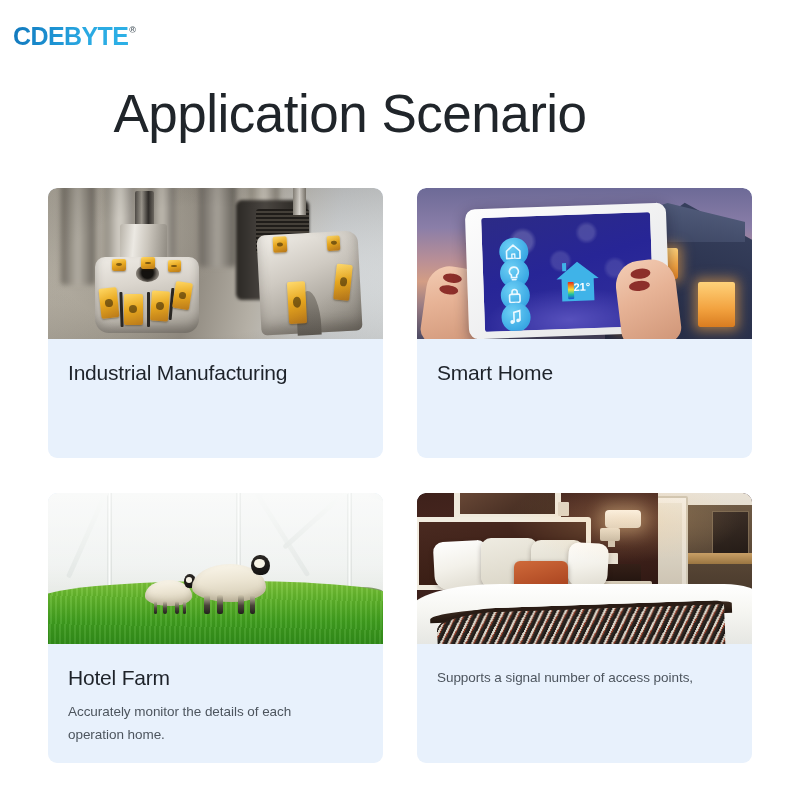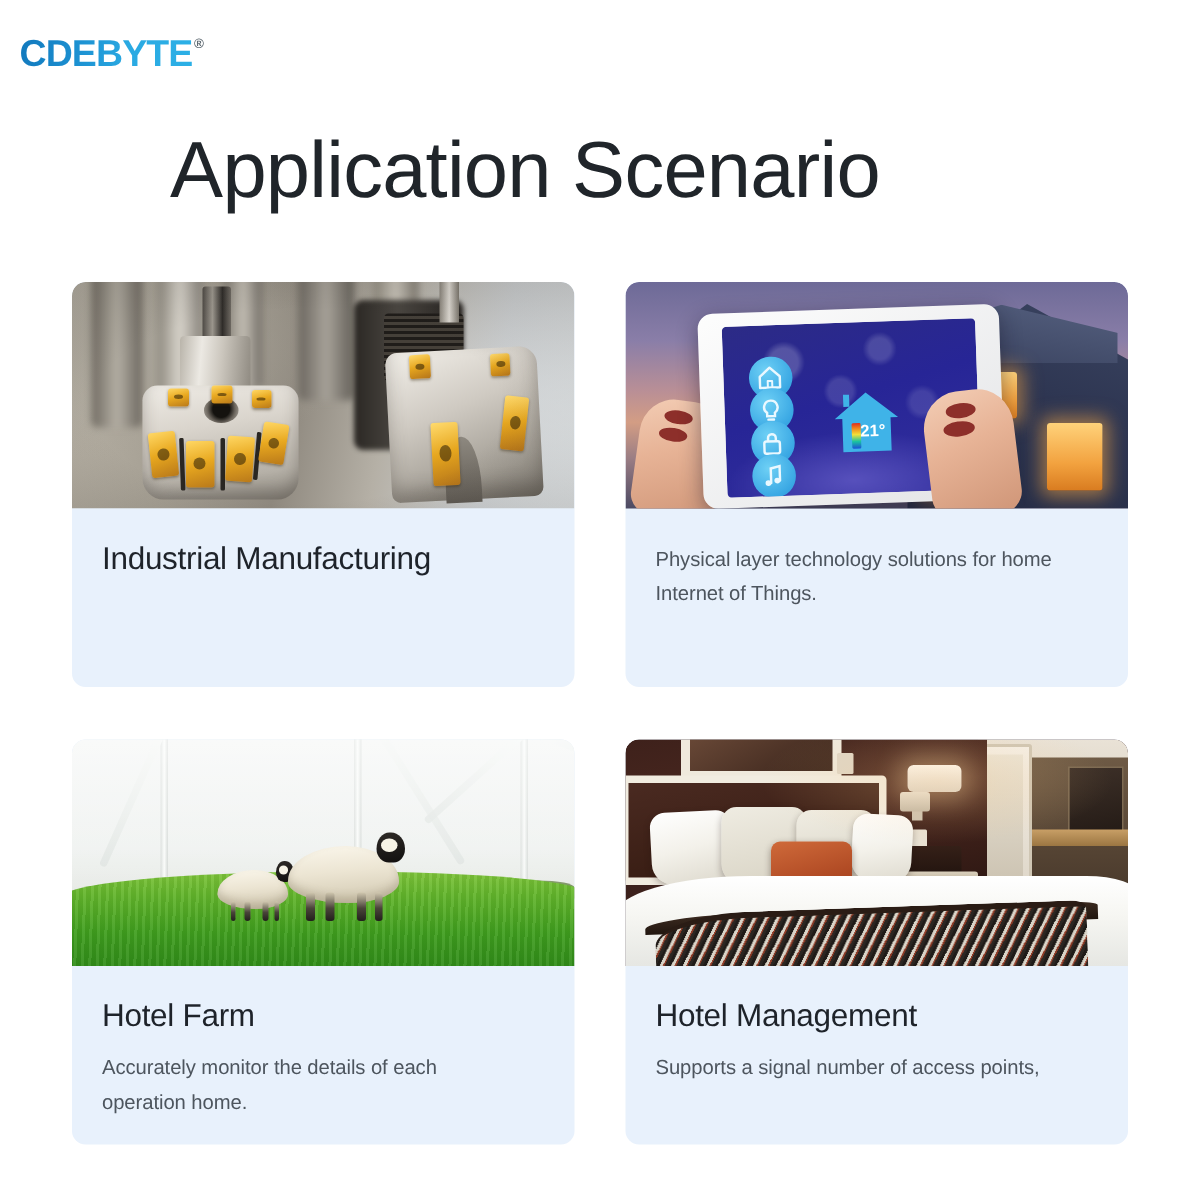--- a/index.html
+++ b/index.html
@@ -593,21 +593,21 @@
 
         </div>
       </div>
 
       <div class="sh-hand sh-hand-r">
         <div class="sh-nail sh-nail-a"></div>
         <div class="sh-nail sh-nail-b"></div>
       </div>
     </div>
     <div class="card-body">
-      <div class="card-desc">Physical layer technology solutions for home Internet of Things.</div>
+      <div class="card-title">Smart Home</div>
     </div>
   </div>
 
   <div class="card card-short">
     <div class="card-media m-farm">
 
       <div class="farm-turbine ft1">
         <div class="ft-mast"></div>
         <div class="ft-blade" style="height:58%;transform:rotate(24deg)"></div>
 
@@ -686,18 +686,17 @@
       <div class="ht-pillow hp3"></div>
       <div class="ht-pillow hp4"></div>
       <div class="ht-accent"></div>
 
       <div class="ht-bed"></div>
       <div class="ht-runner-edge"></div>
       <div class="ht-runner"></div>
       <div class="ht-warm"></div>
     </div>
     <div class="card-body">
-      <div class="card-title">Hotel Management</div>
       <div class="card-desc">Supports a signal number of access points,</div>
     </div>
   </div>
 
 </div>
 
 </body></html>

